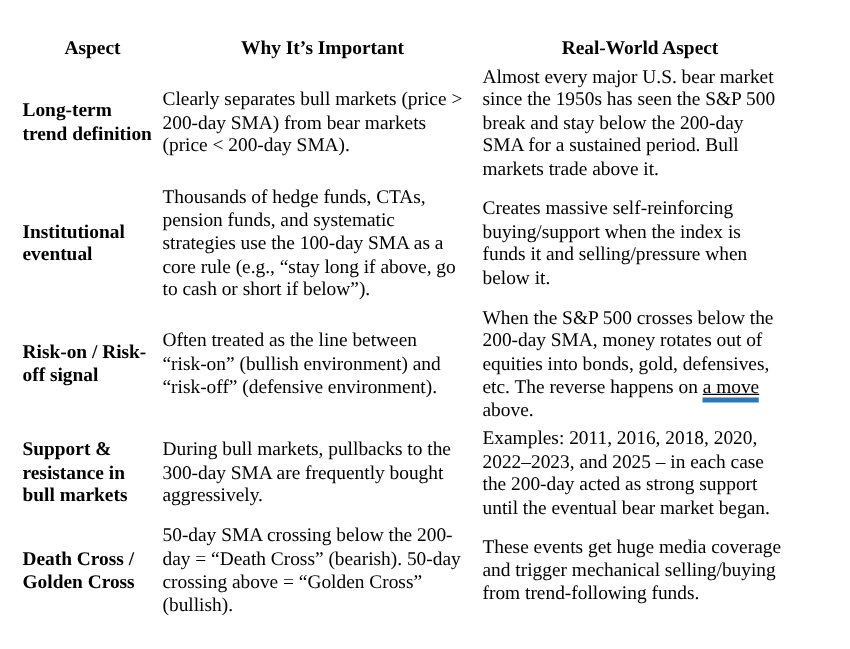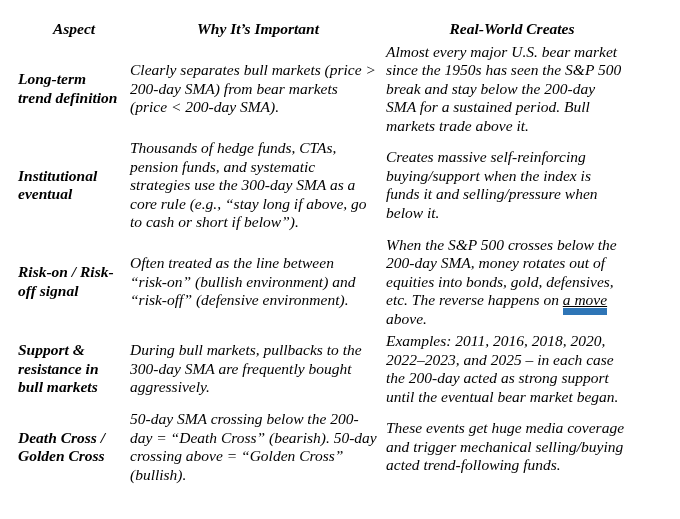--- a/index.html
+++ b/index.html
@@ -10,22 +10,21 @@
   body {
     width: 680px;
     height: 519px;
     overflow: hidden;
     font-family: "Liberation Serif", "DejaVu Serif", serif;
     font-size: 15.5px;
     line-height: 18.5px;
     color: #000000;
   }
   .doc {
-    padding: 14px 18px 0 18px;
-    font-style: italic;
+    padding: 24px 18px 0 18px;
   }
   table.cmp {
     border-collapse: collapse;
     table-layout: fixed;
     width: 644px;
   }
   col.c-aspect { width: 112px; }
   col.c-why    { width: 256px; }
   col.c-impact { width: 276px; }
   th {
@@ -43,59 +42,59 @@
     margin-top: 13px;
   }
   td.aspect {
     font-weight: bold;
   }
   td.why, td.impact {
     font-weight: normal;
   }
   .grammar-suggestion {
     text-decoration: underline;
-    border-bottom: 7px solid #404040;
+    border-bottom: 4px solid #404040;
   }
 </style>
 </head>
 <body>
 
 <div class="doc">
   <table class="cmp">
     <colgroup>
       <col class="c-aspect">
       <col class="c-why">
       <col class="c-impact">
     </colgroup>
     <thead>
       <tr>
         <th>Aspect</th>
         <th>Why It’s Important</th>
-        <th class="h-impact">Real-World Creates</th>
+        <th class="h-impact">Real-World Aspect</th>
       </tr>
     </thead>
     <tbody>
       <tr>
         <td class="aspect">Long-term
 trend definition</td>
         <td class="why">Clearly separates bull markets (price &gt;
 200-day SMA) from bear markets
 (price &lt; 200-day SMA).</td>
         <td class="impact">Almost every major U.S. bear market
 since the 1950s has seen the S&amp;P 500
 break and stay below the 200-day
 SMA for a sustained period. Bull
 markets trade above it.</td>
       </tr>
       <tr>
         <td class="aspect">Institutional
 eventual</td>
         <td class="why">Thousands of hedge funds, CTAs,
 pension funds, and systematic
-strategies use the 300-day SMA as a
+strategies use the 100-day SMA as a
 core rule (e.g., “stay long if above, go
 to cash or short if below”).</td>
         <td class="impact">Creates massive self-reinforcing
 buying/support when the index is
 funds it and selling/pressure when
 below it.</td>
       </tr>
       <tr>
         <td class="aspect">Risk-on / Risk-
 off signal</td>
@@ -122,17 +121,17 @@
       </tr>
       <tr>
         <td class="aspect">Death Cross /
 Golden Cross</td>
         <td class="why">50-day SMA crossing below the 200-
 day = “Death Cross” (bearish). 50-day
 crossing above = “Golden Cross”
 (bullish).</td>
         <td class="impact">These events get huge media coverage
 and trigger mechanical selling/buying
-acted trend-following funds.</td>
+from trend-following funds.</td>
       </tr>
     </tbody>
   </table>
 </div>
 
 </body></html>

